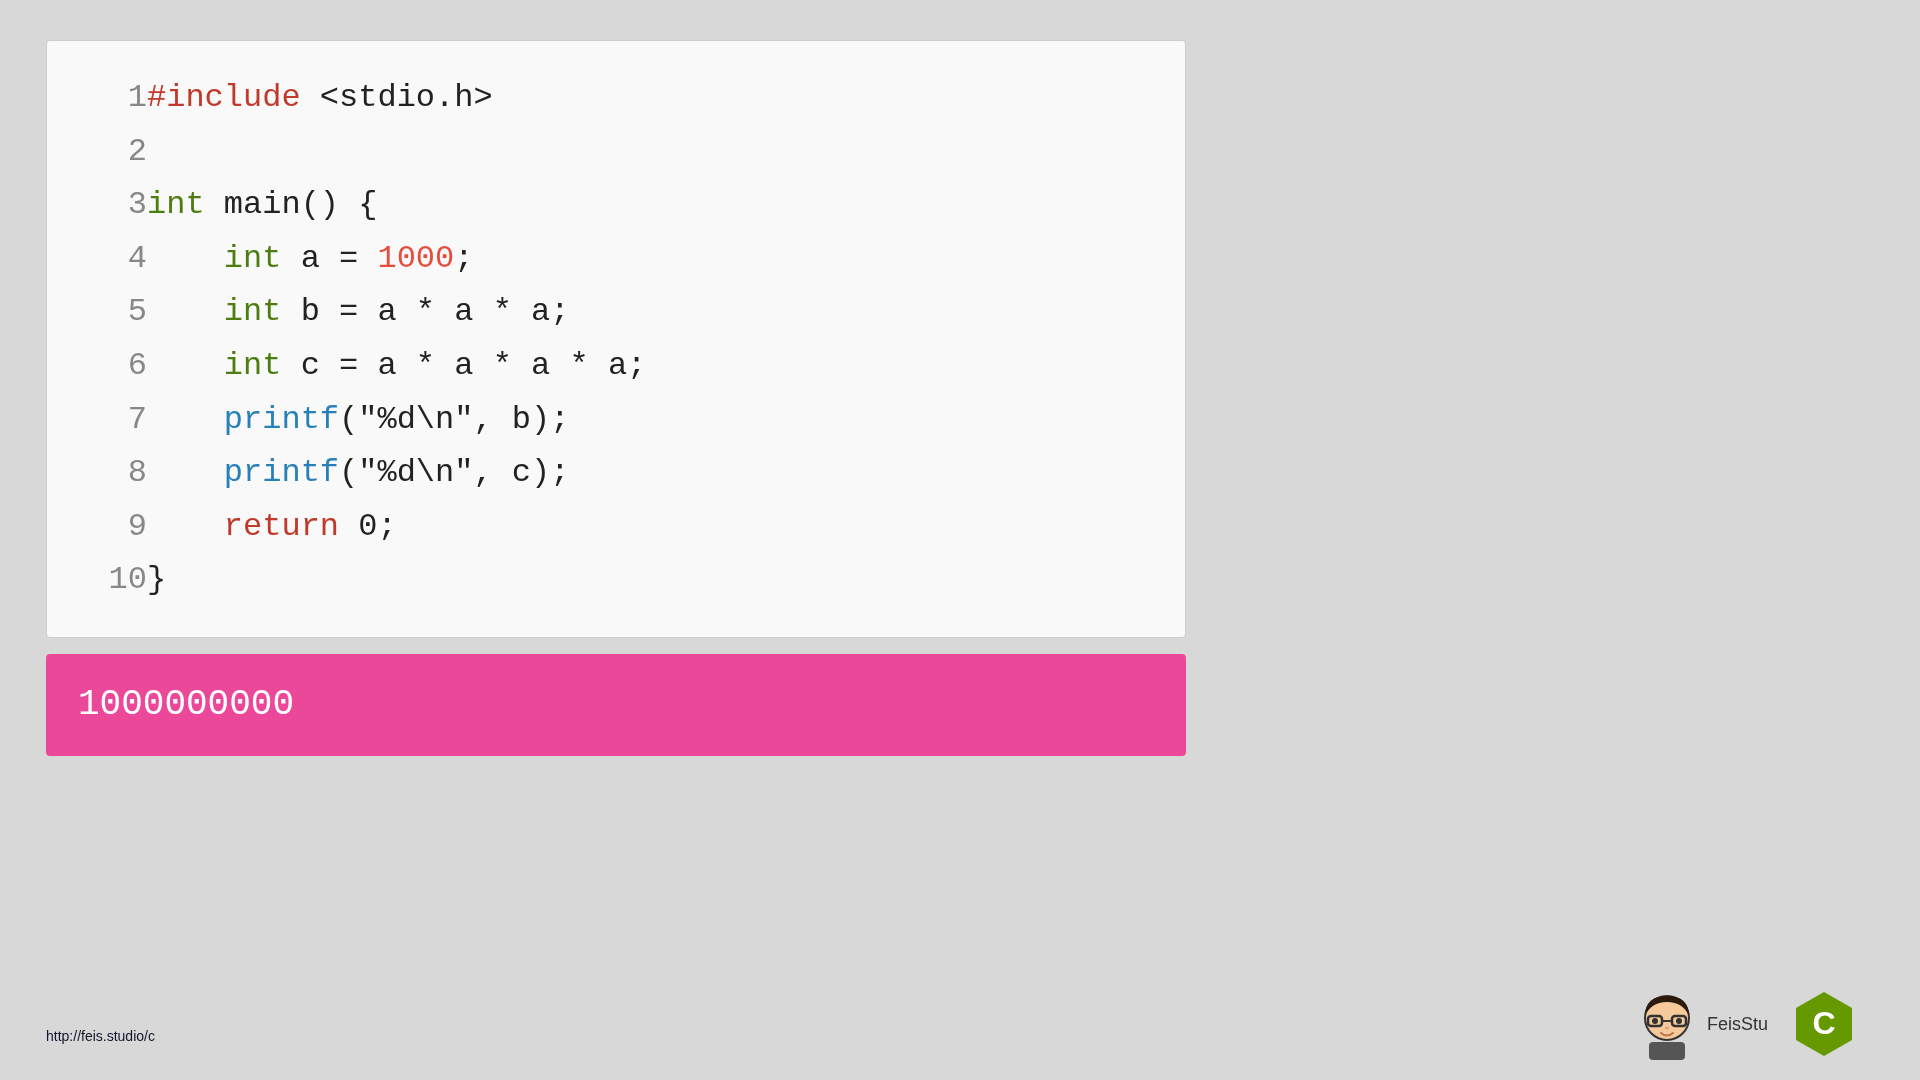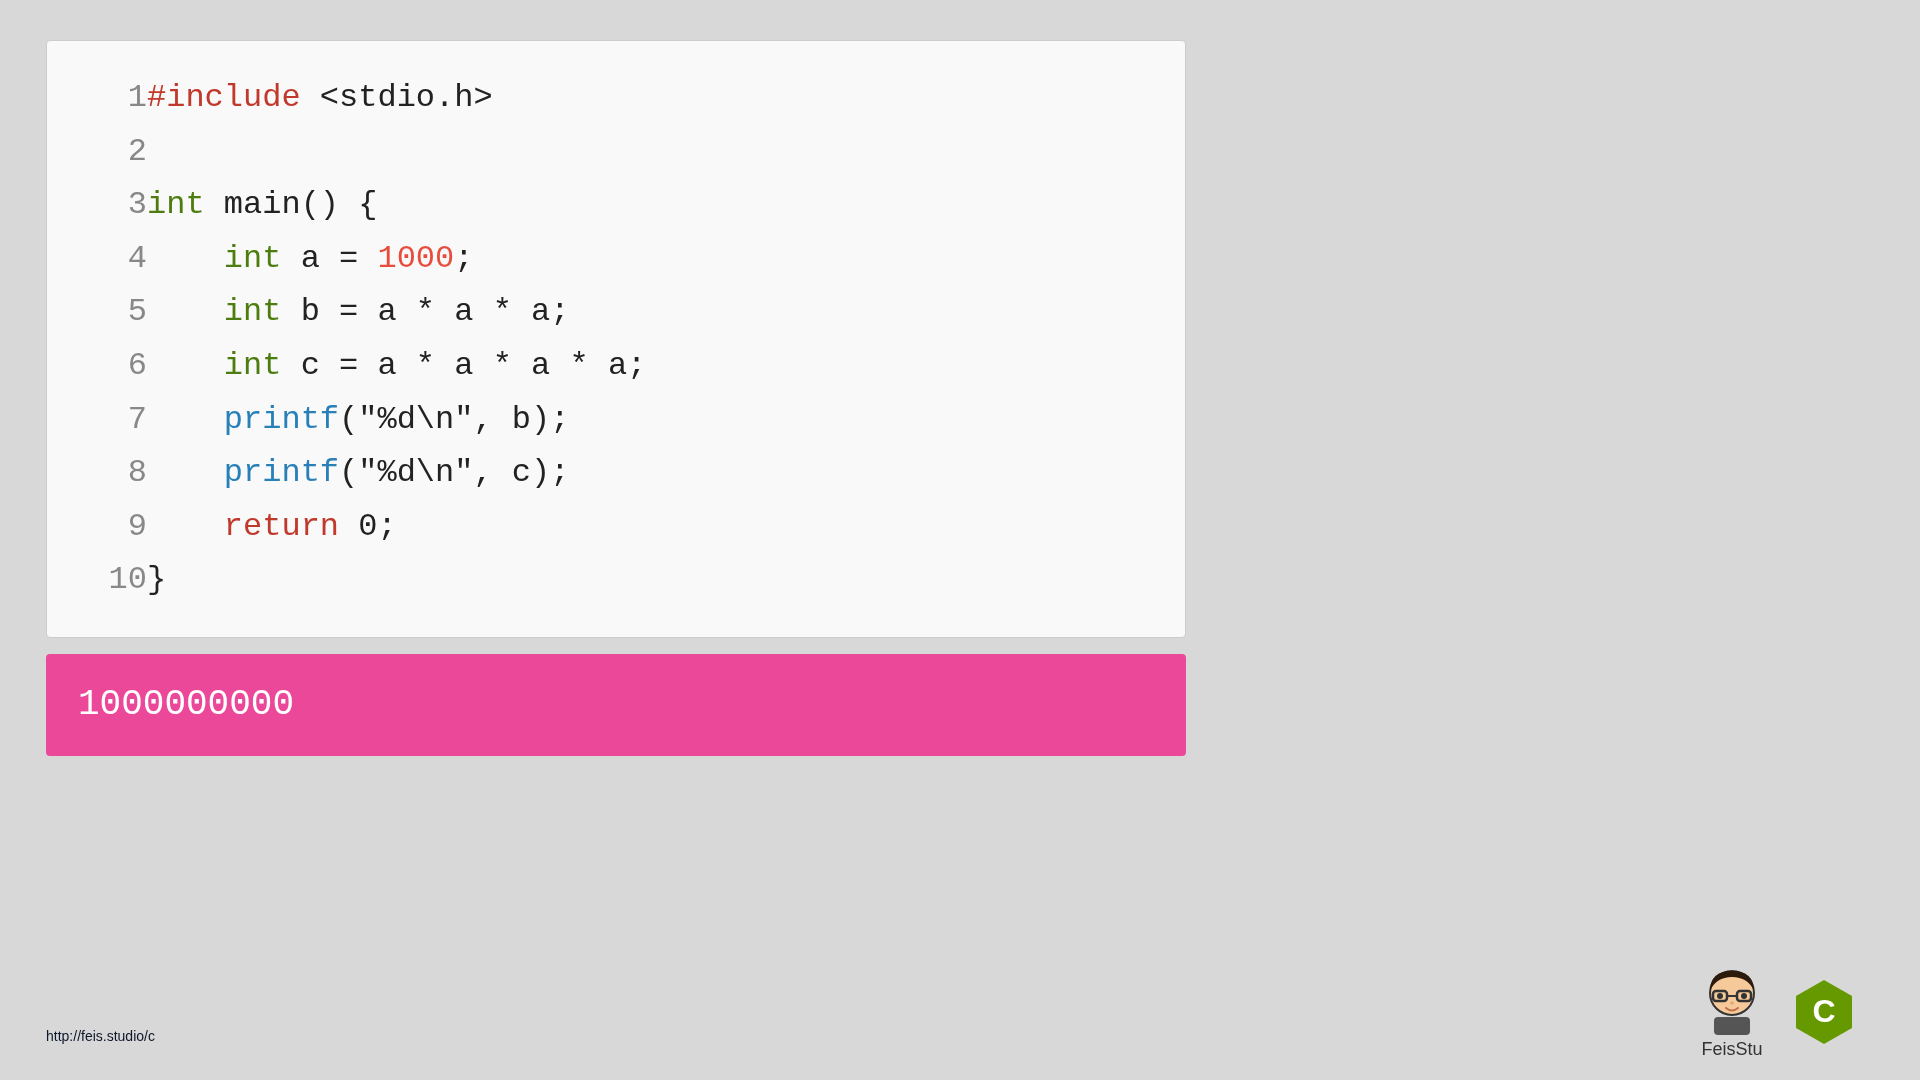--- a/index.html
+++ b/index.html
@@ -111,21 +111,21 @@
       position: absolute;
       bottom: 20px;
       right: 60px;
       display: flex;
       align-items: center;
       gap: 20px;
     }
 
     .feis-logo {
       display: flex;
-      flex-direction: column;
+      flex-direction: row;
       align-items: center;
       gap: 4px;
     }
 
     .feis-avatar {
       width: 72px;
       height: 72px;
     }
 
     .feis-label {

